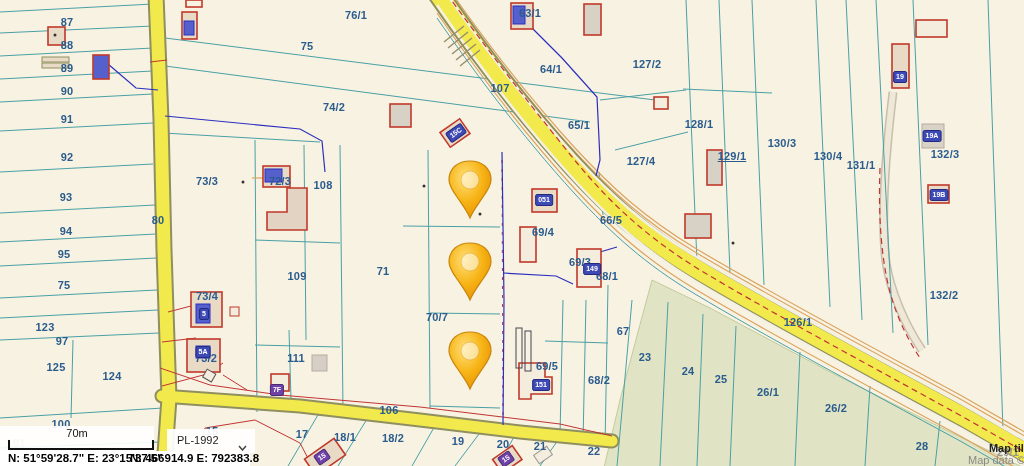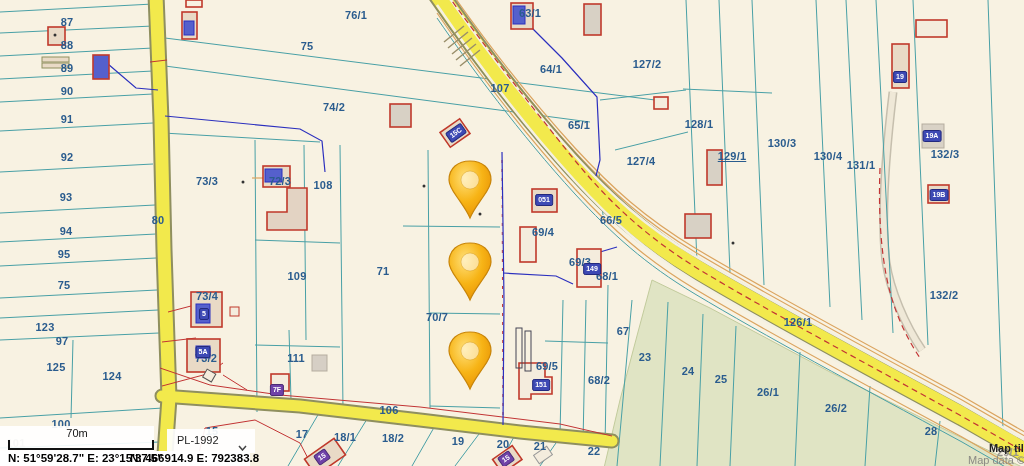--- a/index.html
+++ b/index.html
@@ -218,21 +218,21 @@
       <div class="plabel" style="left: 607px; top: 276px;">68/1</div>
       <div class="plabel" style="left: 547px; top: 366px;">69/5</div>
       <div class="plabel" style="left: 599px; top: 380px;">68/2</div>
       <div class="plabel" style="left: 623px; top: 331px;">67</div>
       <div class="plabel" style="left: 798px; top: 322px;">126/1</div>
       <div class="plabel" style="left: 645px; top: 357px;">23</div>
       <div class="plabel" style="left: 688px; top: 371px;">24</div>
       <div class="plabel" style="left: 721px; top: 379px;">25</div>
       <div class="plabel" style="left: 768px; top: 392px;">26/1</div>
       <div class="plabel" style="left: 836px; top: 408px;">26/2</div>
-      <div class="plabel" style="left: 922px; top: 431px; margin-left: 9px;">28</div>
+      <div class="plabel" style="left: 922px; top: 446px;">28</div>
       <div class="plabel" style="left: 389px; top: 410px;">106</div>
       <div class="plabel" style="left: 212px; top: 431px;">15</div>
       <div class="plabel" style="left: 302px; top: 434px;">17</div>
       <div class="plabel" style="left: 345px; top: 437px;">18/1</div>
       <div class="plabel" style="left: 393px; top: 438px;">18/2</div>
       <div class="plabel" style="left: 458px; top: 441px;">19</div>
       <div class="plabel" style="left: 503px; top: 444px;">20</div>
       <div class="plabel" style="left: 540px; top: 446px;">21</div>
       <div class="plabel" style="left: 594px; top: 451px;">22</div>
       <div class="plabel" style="left: 471px; top: 186px;">70/1</div>

